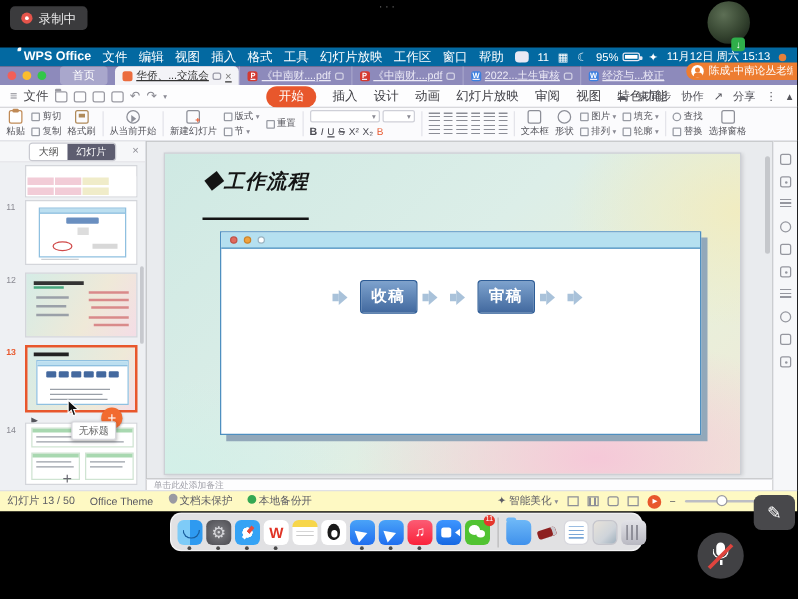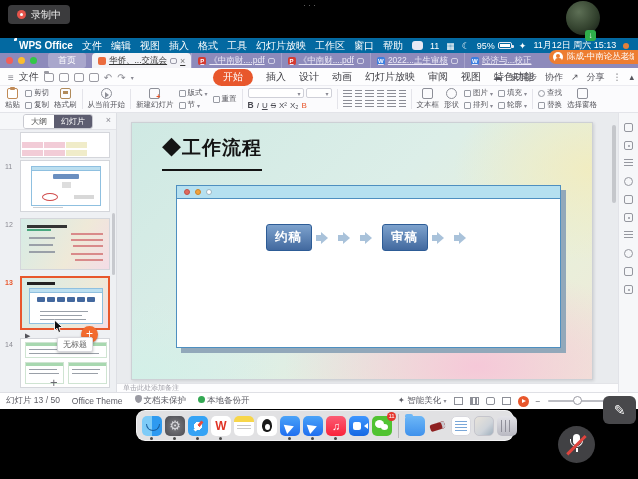--- a/index.html
+++ b/index.html
@@ -114,21 +114,21 @@
   .sb-plus{position:absolute;left:50px;top:262px;font-size:13px;color:#6a6a72;}
   .sb-scroll{position:absolute;right:1px;top:100px;width:3px;height:62px;border-radius:2px;background:#c7c9ce;}
 
   .canvas{left:117px;top:113px;width:501px;height:270px;background:#e9ebee;}
   .slide{position:absolute;left:14px;top:9px;width:462px;height:258px;border:1px solid #cdd0d5;box-shadow:1px 1px 3px rgba(0,0,0,.12);
     background:
       radial-gradient(60% 55% at 75% 95%,rgba(246,198,216,.95),rgba(246,198,216,0) 70%),
       radial-gradient(50% 60% at 100% 18%,rgba(242,236,190,.9),rgba(242,236,190,0) 60%),
       radial-gradient(55% 50% at 0% 100%,rgba(210,240,232,.9),rgba(210,240,232,0) 60%),
       linear-gradient(135deg,#cfe9e3,#dceee8 45%,#e9efda 78%,#efead9);}
-  .slide-title{position:absolute;left:30px;top:12px;font-size:19px;font-weight:bold;color:#141414;border-bottom:2.5px solid #141414;padding-bottom:8px;letter-spacing:1px;}
+  .slide-title{position:absolute;left:30px;top:12px;font-size:16px;font-weight:bold;font-style:italic;color:#141414;border-bottom:2.5px solid #141414;padding-bottom:18px;letter-spacing:1px;}
   .win{position:absolute;left:44px;top:62px;width:385px;height:163px;border:1.5px solid #4e8fc0;background:#fff;box-shadow:5px 5px 0 #92a8ba;}
   .winbar{height:13px;background:#b5e0f0;border-bottom:1px solid #4e8fc0;display:flex;align-items:center;gap:5px;padding:0 7px;}
   .wdot{width:6px;height:6px;border-radius:50%;}
   .wdot.r{background:#e06a5e;border:1px solid #c05247;}
   .wdot.o{background:#f0a23e;border:1px solid #cd8429;}
   .wdot.w{background:#fff;border:1px solid #9ab4c2;}
   .flow{display:flex;align-items:center;justify-content:center;margin-top:25px;gap:4px;}
   .fbox{width:46px;height:27px;border-radius:3px;background:linear-gradient(180deg,#7da2cd,#42699f);border:1px solid #2d5c96;color:#fff;font-weight:bold;font-size:12.5px;display:flex;align-items:center;justify-content:center;letter-spacing:1px;flex:none;}
   .farrow{display:flex;align-items:center;flex:none;}
   .farrow i{display:block;}
@@ -142,21 +142,21 @@
   .rightstrip{left:618px;top:113px;width:20px;height:279px;background:#f6f7f9;border-left:1px solid #e2e3e8;display:flex;flex-direction:column;align-items:center;padding-top:10px;gap:9px;}
   .rs-ico{width:9px;height:9px;border:1px solid #95979f;border-radius:2px;position:relative;flex:none;}
   .rs-ico.dot::after{content:"";position:absolute;left:2.5px;top:2.5px;width:2px;height:2px;background:#95979f;border-radius:50%;}
   .rs-ico.bars{border:none;background:repeating-linear-gradient(to bottom,#95979f 0 1px,transparent 1px 3px);border-radius:0;}
   .rs-ico.round{border-radius:50%;}
 
   .notesbar{left:117px;top:383px;width:501px;height:9px;background:#fdfdfe;border-top:1px solid #e3e4e8;display:flex;align-items:center;padding-left:6px;}
   .notes-text{font-size:7px;color:#a2a2aa;}
 
   
-  .statusbar{left:0;top:392px;width:638px;height:17px;background:#ffffff;border-top:1px solid #dfe0e5;display:flex;align-items:center;padding:0 6px;gap:12px;font-size:8.5px;color:#5c5c64;white-space:nowrap;}
+  .statusbar{left:0;top:392px;width:638px;height:17px;background:#fef9c3;border-top:1px solid #dfe0e5;display:flex;align-items:center;padding:0 6px;gap:12px;font-size:8.5px;color:#5c5c64;white-space:nowrap;}
   .shield{width:7px;height:8px;background:#9a9aa2;border-radius:50% 50% 50% 50%/40% 40% 60% 60%;display:inline-block;margin-right:2px;}
   .gdot{width:7px;height:7px;border-radius:50%;background:#34a853;display:inline-block;margin-right:2px;}
   .st-right{margin-left:auto;display:flex;align-items:center;gap:7px;}
   .view-ico{width:9px;height:8px;border:1px solid #8d8f97;}
   .view-ico.v2{background:repeating-linear-gradient(90deg,#8d8f97 0 2px,transparent 2px 4px);}
   .view-ico.v3{border-radius:2px;}
   .play-orange{width:11px;height:11px;border-radius:50%;background:#e8572c;position:relative;}
   .play-orange::after{content:"";position:absolute;left:4px;top:3px;border:2.5px solid transparent;border-left:4px solid #fff;}
   .ztrack{width:56px;height:2px;background:#bdbec4;border-radius:1px;position:relative;}
   .zknob{position:absolute;left:25px;top:-4px;width:9px;height:9px;border-radius:50%;background:#fff;border:1px solid #9a9aa2;}
@@ -561,25 +561,25 @@
   <div class="abs canvas">
     <div class="slide">
       <div class="slide-title"><span>◆</span><span>工作流程</span></div>
       <div class="win">
         <div class="winbar">
           <span class="wdot r"></span>
           <span class="wdot o"></span>
           <span class="wdot w"></span>
         </div>
         <div class="flow">
-          <span class="fbox">约稿</span>
           <span class="farrow">
               <i class="fa-bar"></i>
               <i class="fa-tri"></i>
             </span>
+          <span class="fbox">收稿</span>
           <span class="farrow">
               <i class="fa-bar"></i>
               <i class="fa-tri"></i>
             </span>
           <span class="farrow">
               <i class="fa-bar"></i>
               <i class="fa-tri"></i>
             </span>
           <span class="fbox">审稿</span>
           <span class="farrow">

